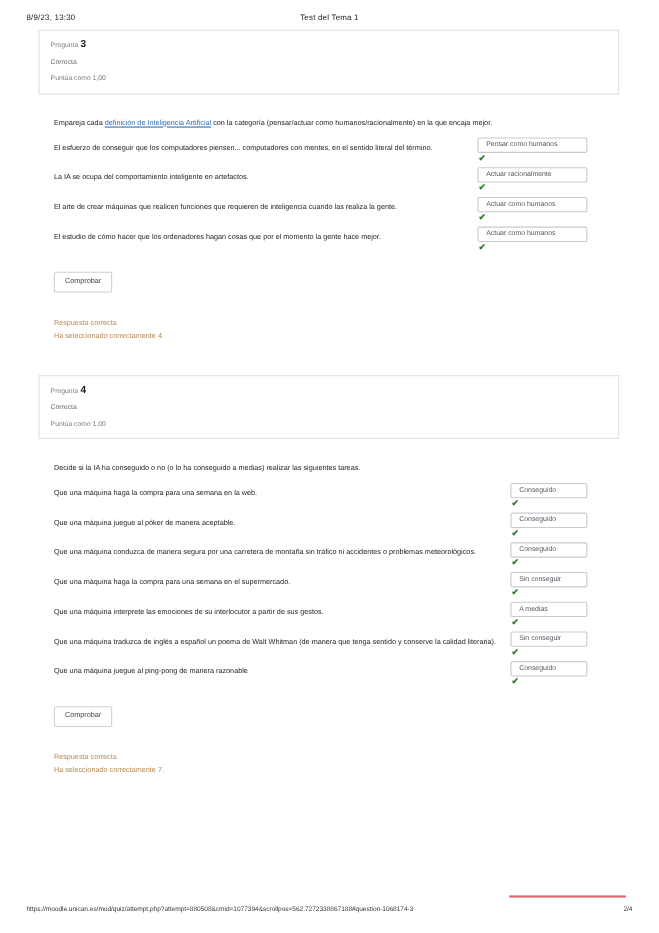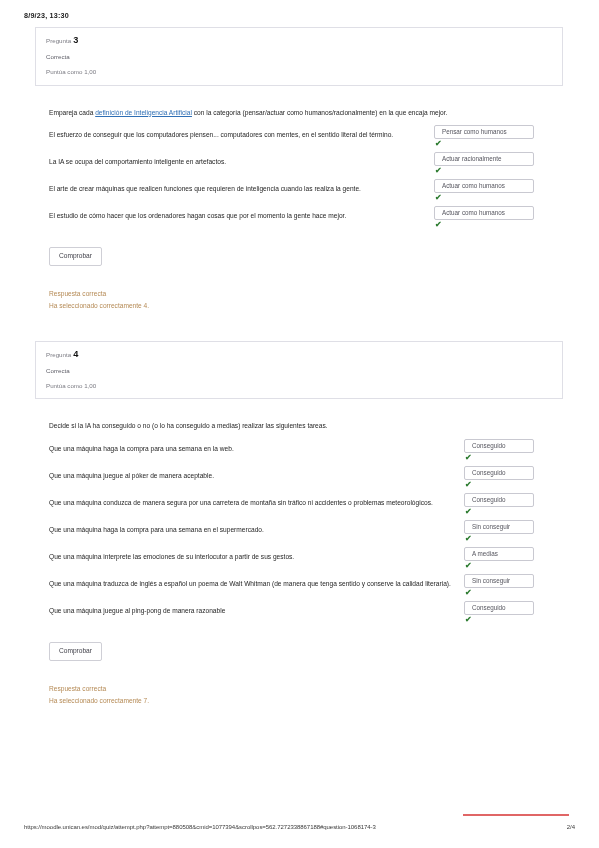--- a/index.html
+++ b/index.html
@@ -19,21 +19,21 @@
 
   
   .page-header {
     position: absolute;
     top: 10px;
     left: 0;
     width: 599px;
     height: 16px;
     font-size: 7.2px;
     color: #1a1a1a;
-    font-weight: bold;
+    font-weight: normal;
     letter-spacing: 0.2px;
   }
   .hdr-date {
     position: absolute;
     left: 24px;
     top: 1px;
   }
   .hdr-title {
     position: absolute;
     left: 0;
@@ -192,20 +192,21 @@
     width: 106px;
     height: 2px;
     background: #e06666;
   }
 </style>
 </head>
 <body>
 
 <div class="page-header">
   <span class="hdr-date">8/9/23, 13:30</span>
+  <span class="hdr-title">Test del Tema 1</span>
 </div>
 
 <div class="content">
 
   <div class="qblock q3">
 
     <div class="qinfo">
       <div class="qinfo-line">
         <span>Pregunta</span><span class="qinfo-num">3</span>
       </div>

